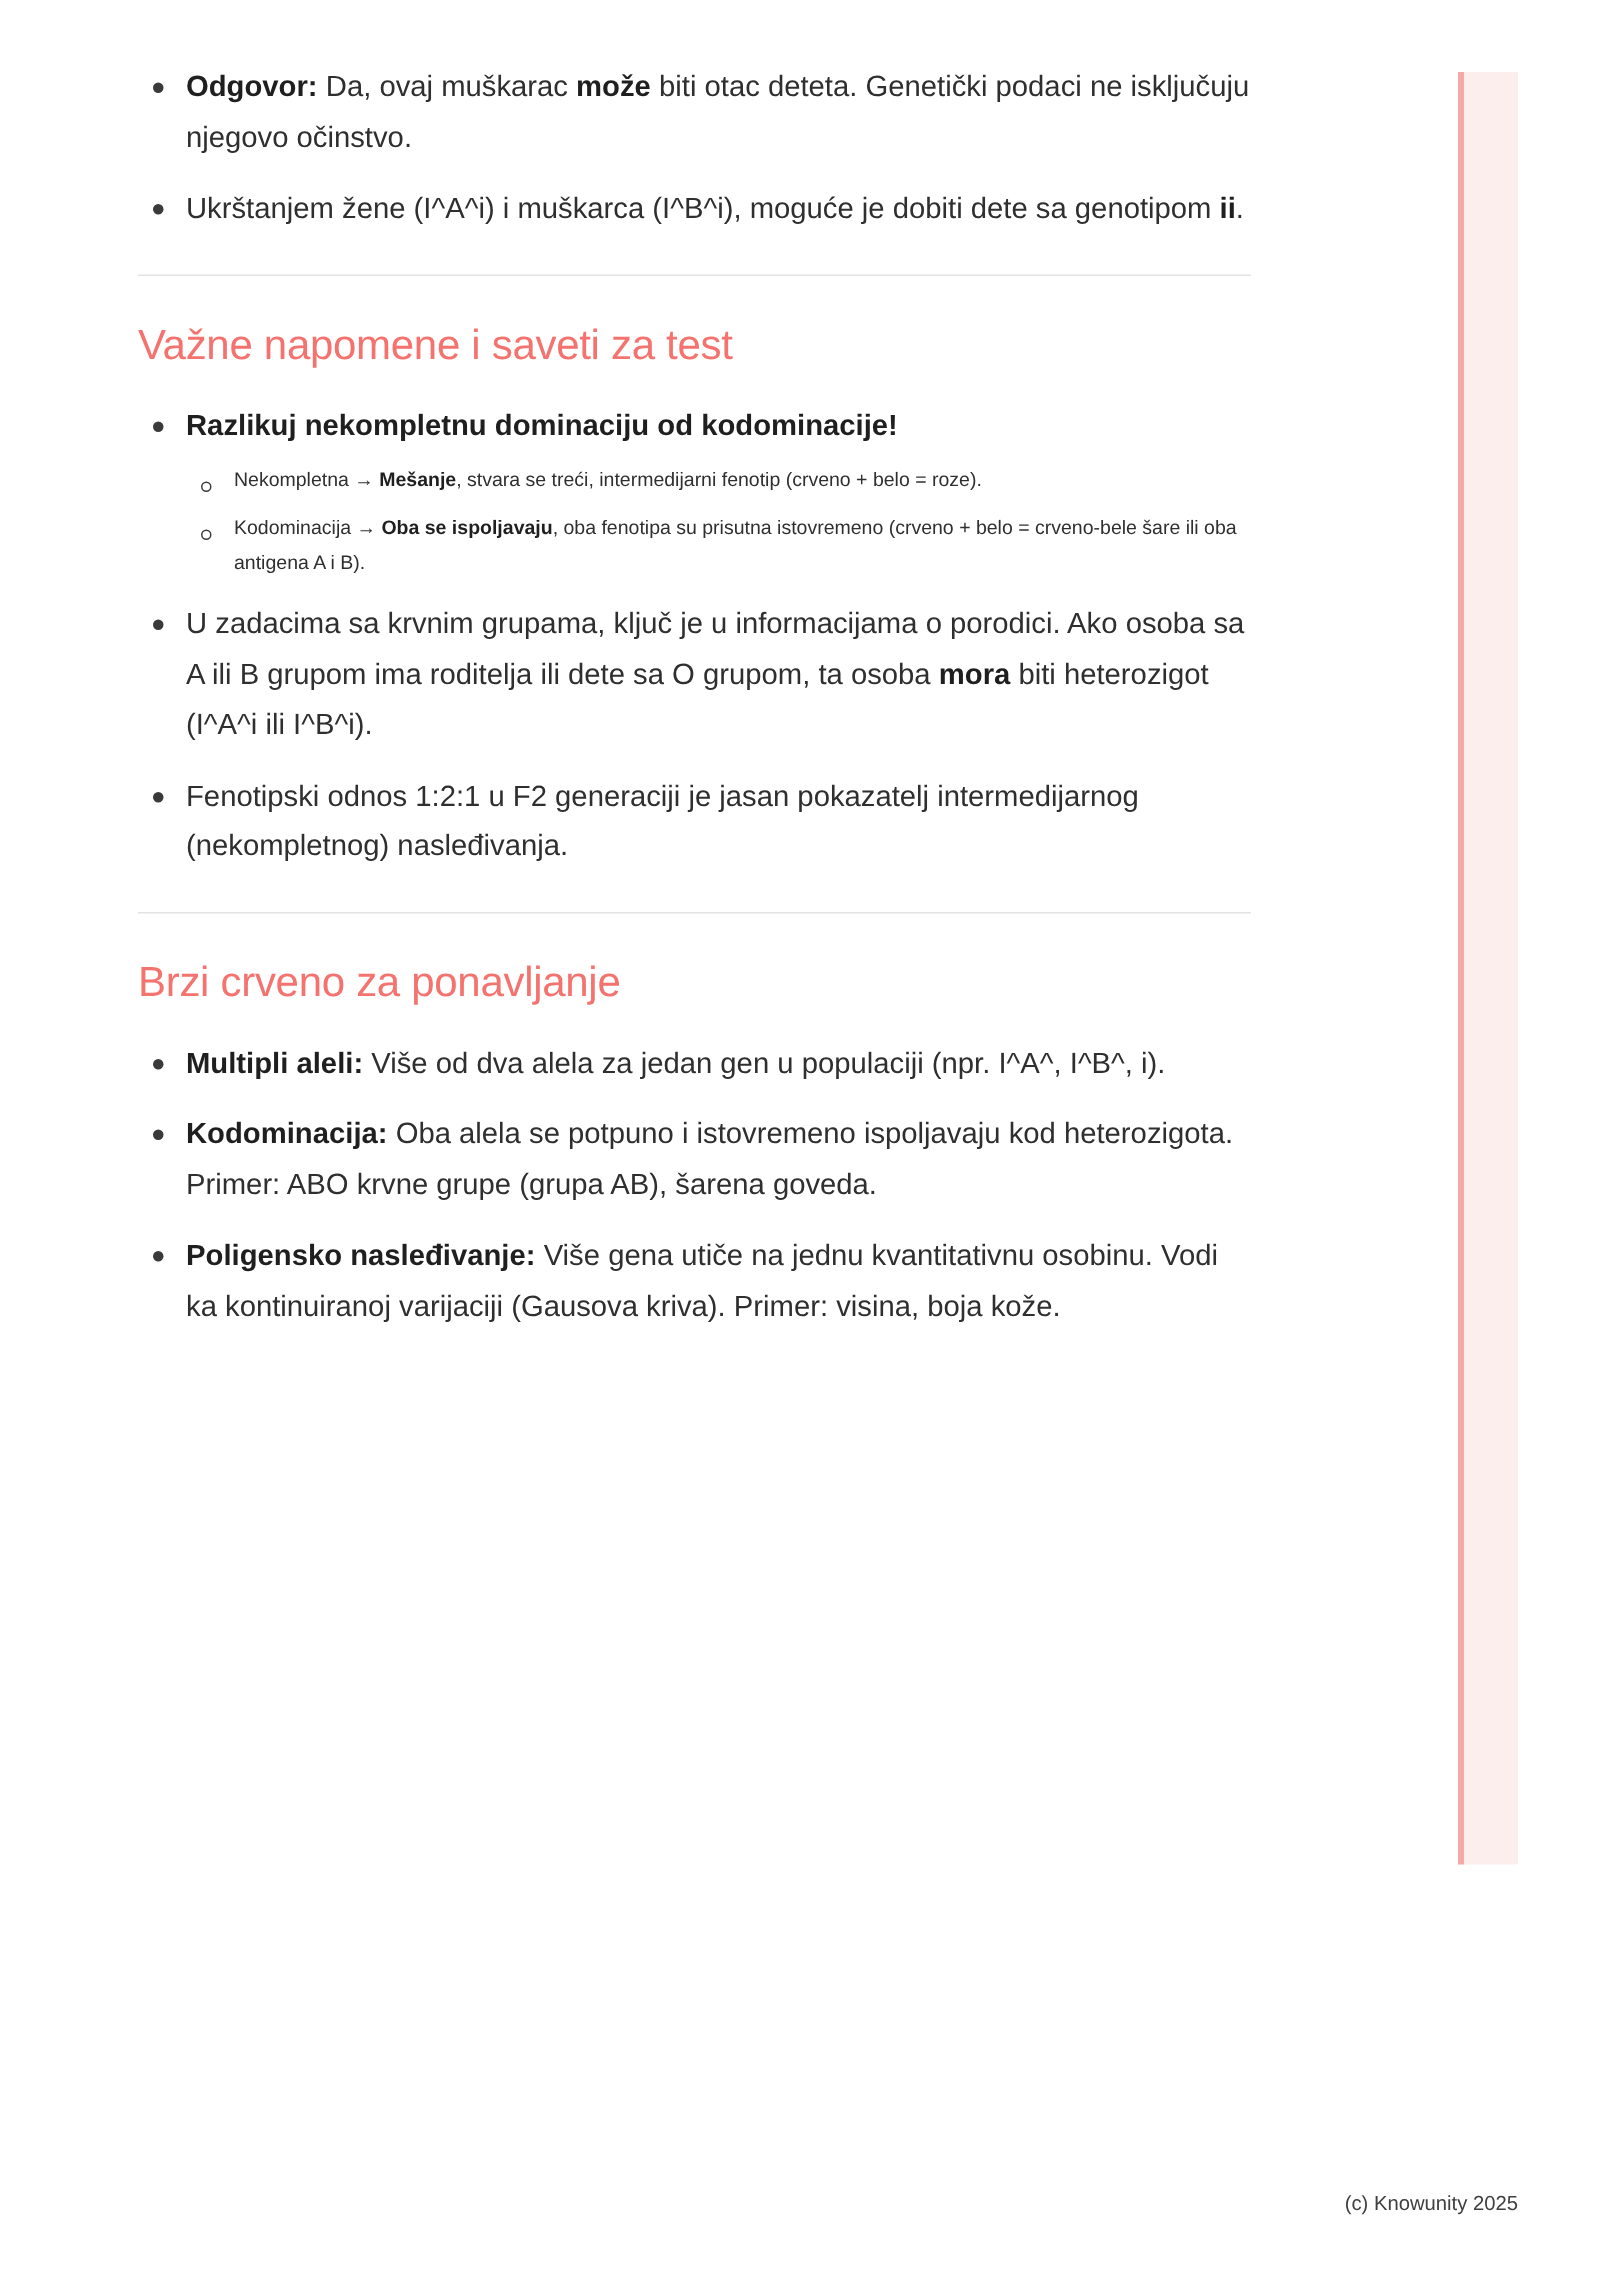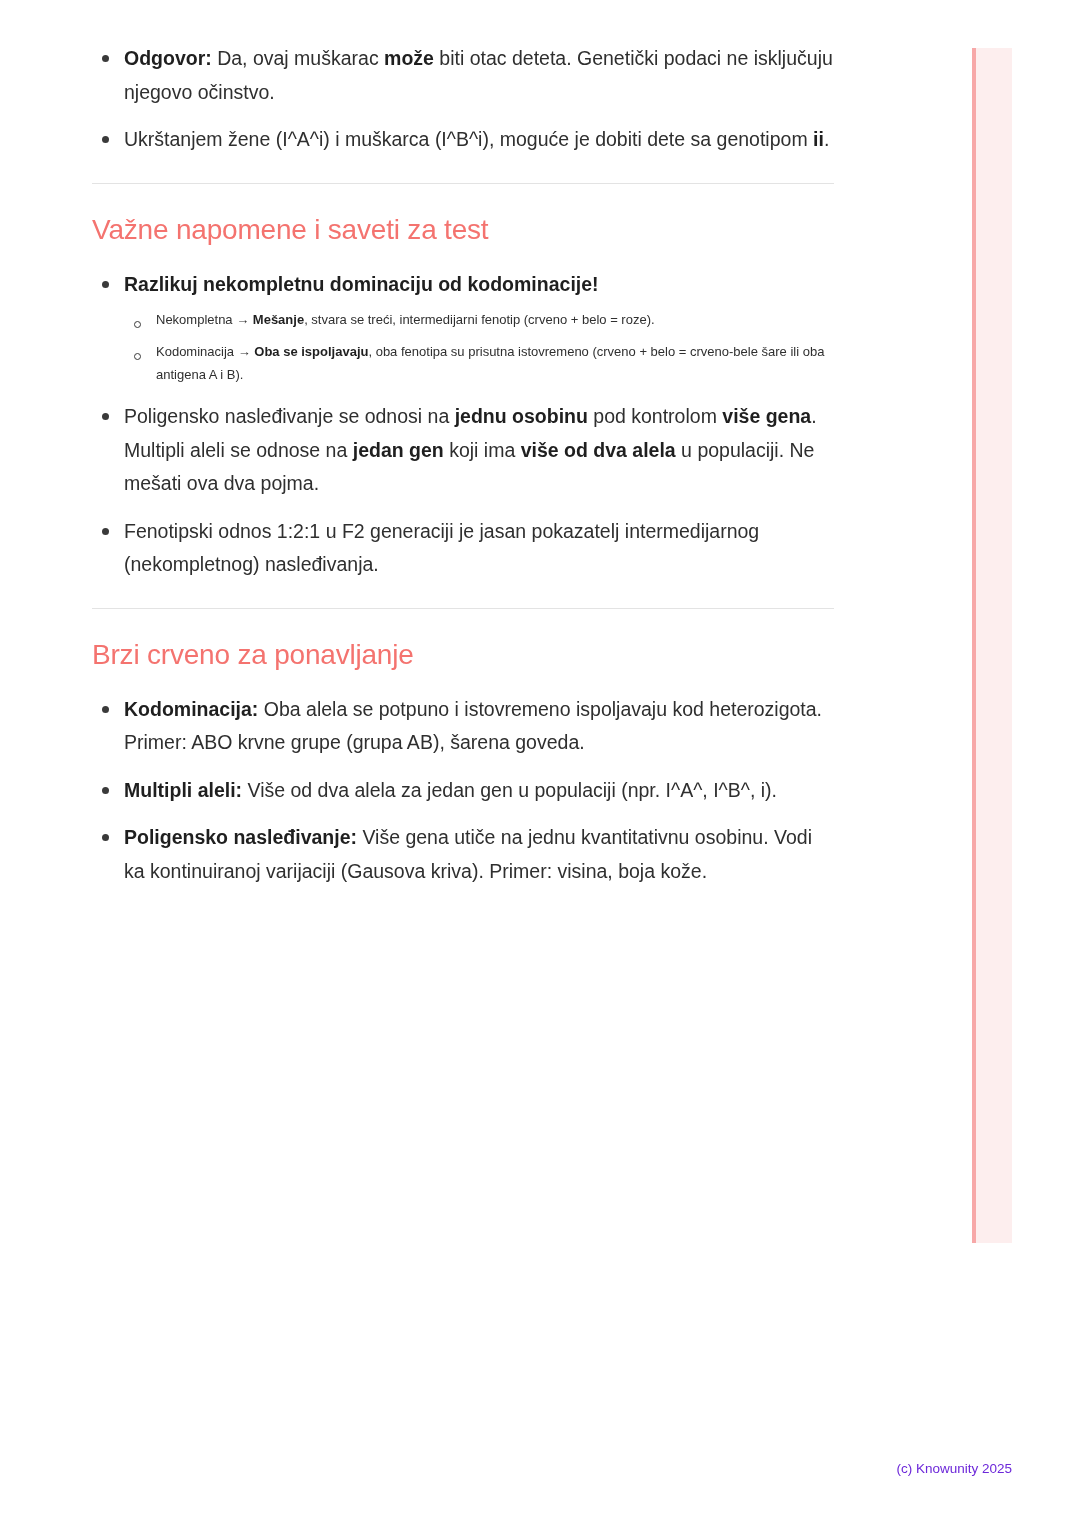--- a/index.html
+++ b/index.html
@@ -94,21 +94,21 @@
     font-weight: normal;
     margin: 0 0 22px 0;
     letter-spacing: -0.2px;
   }
   b, strong { font-weight: bold; color: #1f1f1f; }
   .footer {
     position: absolute;
     right: 68px;
     bottom: 52px;
     font-size: 13.5px;
-    color: #6d28d9;
+    color: #404040;
     text-align: right;
   }
   .block { margin-bottom: 0; }
 </style>
 </head>
 <body>
 
 <div class="page">
 
   <div class="margin-strip"></div>
@@ -125,31 +125,31 @@
     <h2 class="section-title">Važne napomene i saveti za test</h2>
 
     <ul class="lvl1">
       <li>
         <span><b>Razlikuj nekompletnu dominaciju od kodominacije!</b></span>
         <ul class="lvl2">
           <li><span>Nekompletna → <b>Mešanje</b>, stvara se treći, intermedijarni fenotip (crveno + belo = roze).</span></li>
           <li><span>Kodominacija → <b>Oba se ispoljavaju</b>, oba fenotipa su prisutna istovremeno (crveno + belo = crveno-bele šare ili oba antigena A i B).</span></li>
         </ul>
       </li>
-      <li><span>Poligensko nasleđivanje se odnosi na <b>jednu osobinu</b> pod kontrolom <b>više gena</b>. Multipli aleli se odnose na <b>jedan gen</b> koji ima <b>više od dva alela</b> u populaciji. Ne mešati ova dva pojma.</span></li>
+      <li><span>U zadacima sa krvnim grupama, ključ je u informacijama o porodici. Ako osoba sa A ili B grupom ima roditelja ili dete sa O grupom, ta osoba <b>mora</b> biti heterozigot (I^A^i ili I^B^i).</span></li>
       <li><span>Fenotipski odnos 1:2:1 u F2 generaciji je jasan pokazatelj intermedijarnog (nekompletnog) nasleđivanja.</span></li>
     </ul>
 
     <hr class="divider">
 
     <h2 class="section-title">Brzi crveno za ponavljanje</h2>
 
     <ul class="lvl1">
+      <li><span><b>Multipli aleli:</b> Više od dva alela za jedan gen u populaciji (npr. I^A^, I^B^, i).</span></li>
       <li><span><b>Kodominacija:</b> Oba alela se potpuno i istovremeno ispoljavaju kod heterozigota. Primer: ABO krvne grupe (grupa AB), šarena goveda.</span></li>
-      <li><span><b>Multipli aleli:</b> Više od dva alela za jedan gen u populaciji (npr. I^A^, I^B^, i).</span></li>
       <li><span><b>Poligensko nasleđivanje:</b> Više gena utiče na jednu kvantitativnu osobinu. Vodi ka kontinuiranoj varijaciji (Gausova kriva). Primer: visina, boja kože.</span></li>
     </ul>
 
   </div>
 
   <div class="footer">(c) Knowunity 2025</div>
 
 </div>
 
 </body></html>

